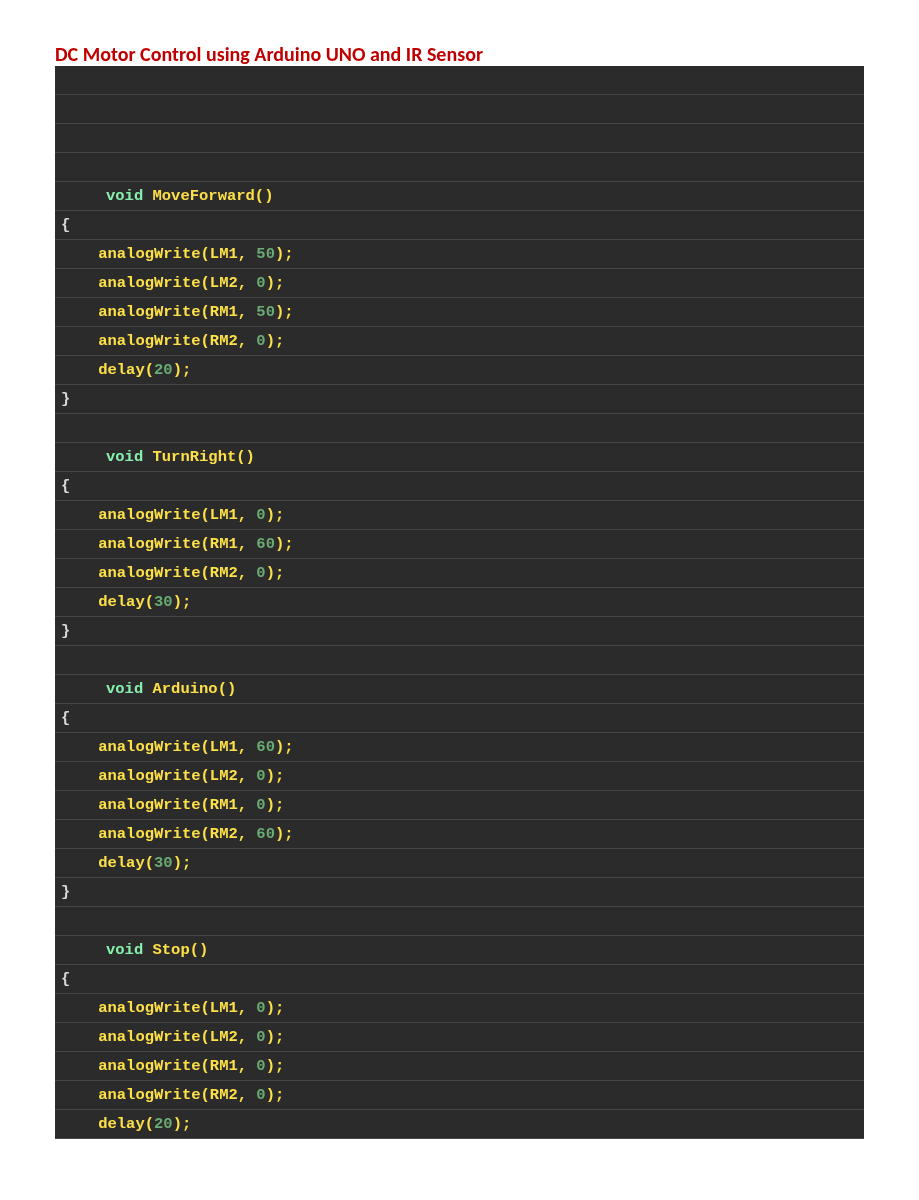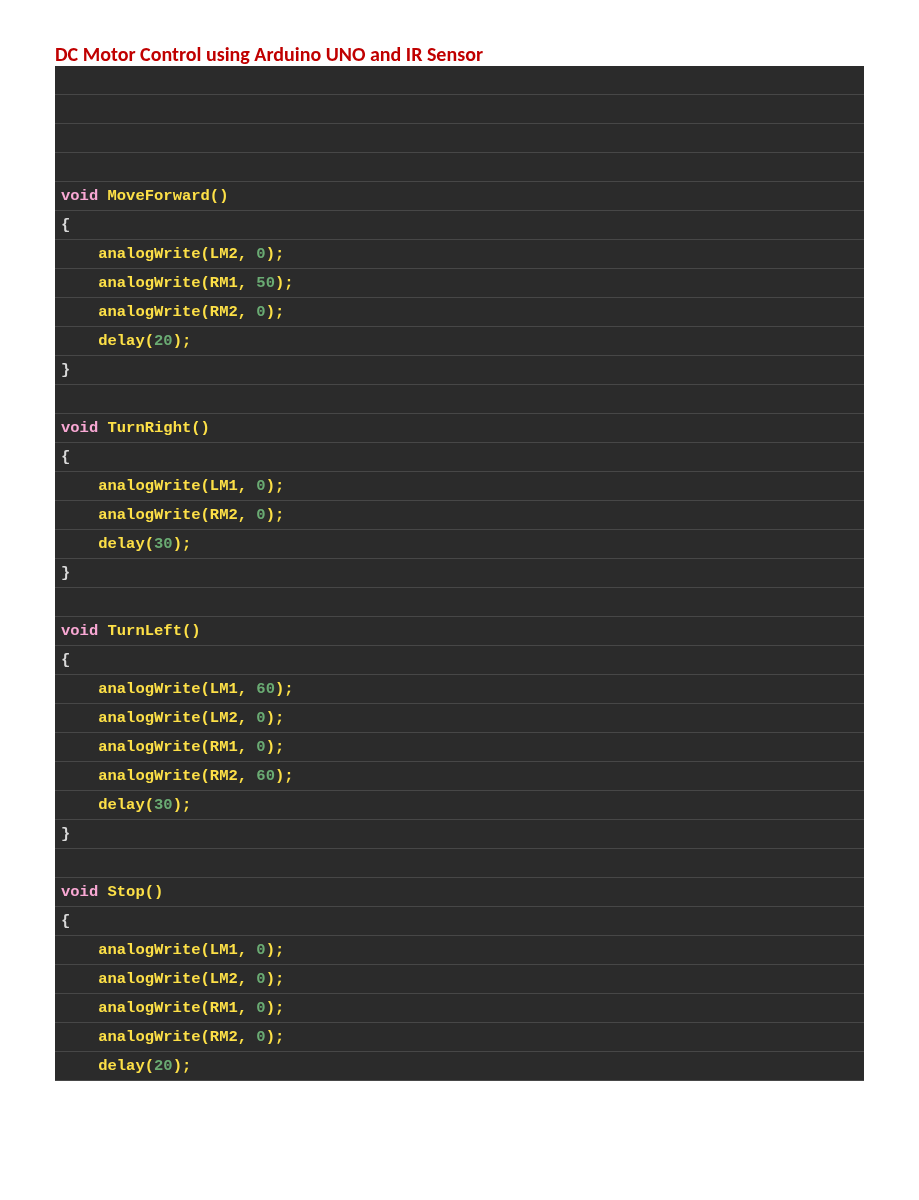--- a/index.html
+++ b/index.html
@@ -22,53 +22,55 @@
     font-size: 15.5px;
     font-weight: bold;
   }
   .line {
     padding: 5px 6px;
     border-bottom: 1px solid #474747;
     white-space: pre;
     min-height: 28px;
     line-height: 18px;
   }
-  .kw { color: #f9a8d4; }
+  .kw { color: #86efac; margin-left: 45px; }
   .num { color: #6aab73; }
   .txt { color: #fde047; }
 </style>
 </head>
 <body>
 
 <div class="title">DC Motor Control using Arduino UNO and IR Sensor</div>
 
 <div class="code-block">
   <div class="line"> </div>
   <div class="line"> </div>
   <div class="line"> </div>
   <div class="line"> </div>
 
   <div class="line"><span class="kw">void</span><span class="txt"> MoveForward()</span></div>
   <div class="line">{</div>
+  <div class="line"><span class="txt">    analogWrite(LM1, </span><span class="num">50</span><span class="txt">);</span></div>
   <div class="line"><span class="txt">    analogWrite(LM2, </span><span class="num">0</span><span class="txt">);</span></div>
   <div class="line"><span class="txt">    analogWrite(RM1, </span><span class="num">50</span><span class="txt">);</span></div>
   <div class="line"><span class="txt">    analogWrite(RM2, </span><span class="num">0</span><span class="txt">);</span></div>
   <div class="line"><span class="txt">    delay(</span><span class="num">20</span><span class="txt">);</span></div>
   <div class="line">}</div>
   <div class="line"> </div>
 
   <div class="line"><span class="kw">void</span><span class="txt"> TurnRight()</span></div>
   <div class="line">{</div>
   <div class="line"><span class="txt">    analogWrite(LM1, </span><span class="num">0</span><span class="txt">);</span></div>
+  <div class="line"><span class="txt">    analogWrite(RM1, </span><span class="num">60</span><span class="txt">);</span></div>
   <div class="line"><span class="txt">    analogWrite(RM2, </span><span class="num">0</span><span class="txt">);</span></div>
   <div class="line"><span class="txt">    delay(</span><span class="num">30</span><span class="txt">);</span></div>
   <div class="line">}</div>
   <div class="line"> </div>
 
-  <div class="line"><span class="kw">void</span><span class="txt"> TurnLeft()</span></div>
+  <div class="line"><span class="kw">void</span><span class="txt"> Arduino()</span></div>
   <div class="line">{</div>
   <div class="line"><span class="txt">    analogWrite(LM1, </span><span class="num">60</span><span class="txt">);</span></div>
   <div class="line"><span class="txt">    analogWrite(LM2, </span><span class="num">0</span><span class="txt">);</span></div>
   <div class="line"><span class="txt">    analogWrite(RM1, </span><span class="num">0</span><span class="txt">);</span></div>
   <div class="line"><span class="txt">    analogWrite(RM2, </span><span class="num">60</span><span class="txt">);</span></div>
   <div class="line"><span class="txt">    delay(</span><span class="num">30</span><span class="txt">);</span></div>
   <div class="line">}</div>
   <div class="line"> </div>
 
   <div class="line"><span class="kw">void</span><span class="txt"> Stop()</span></div>

